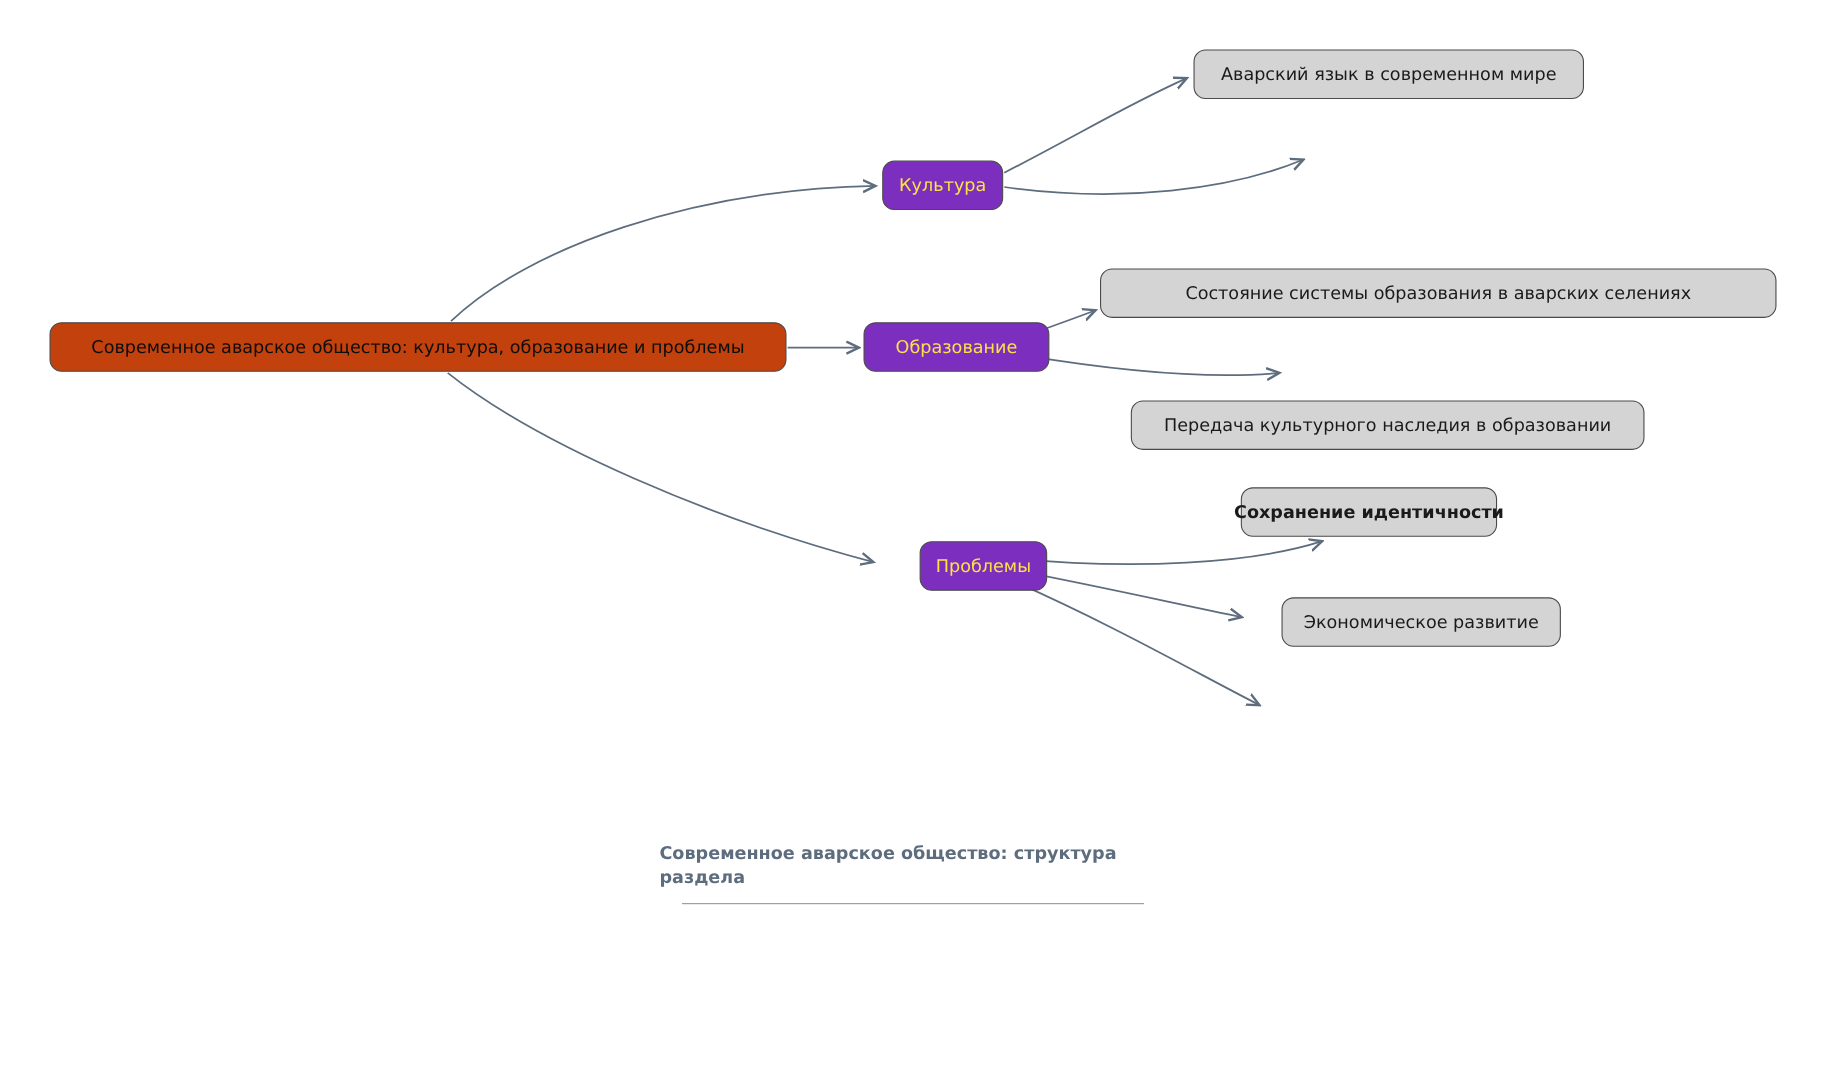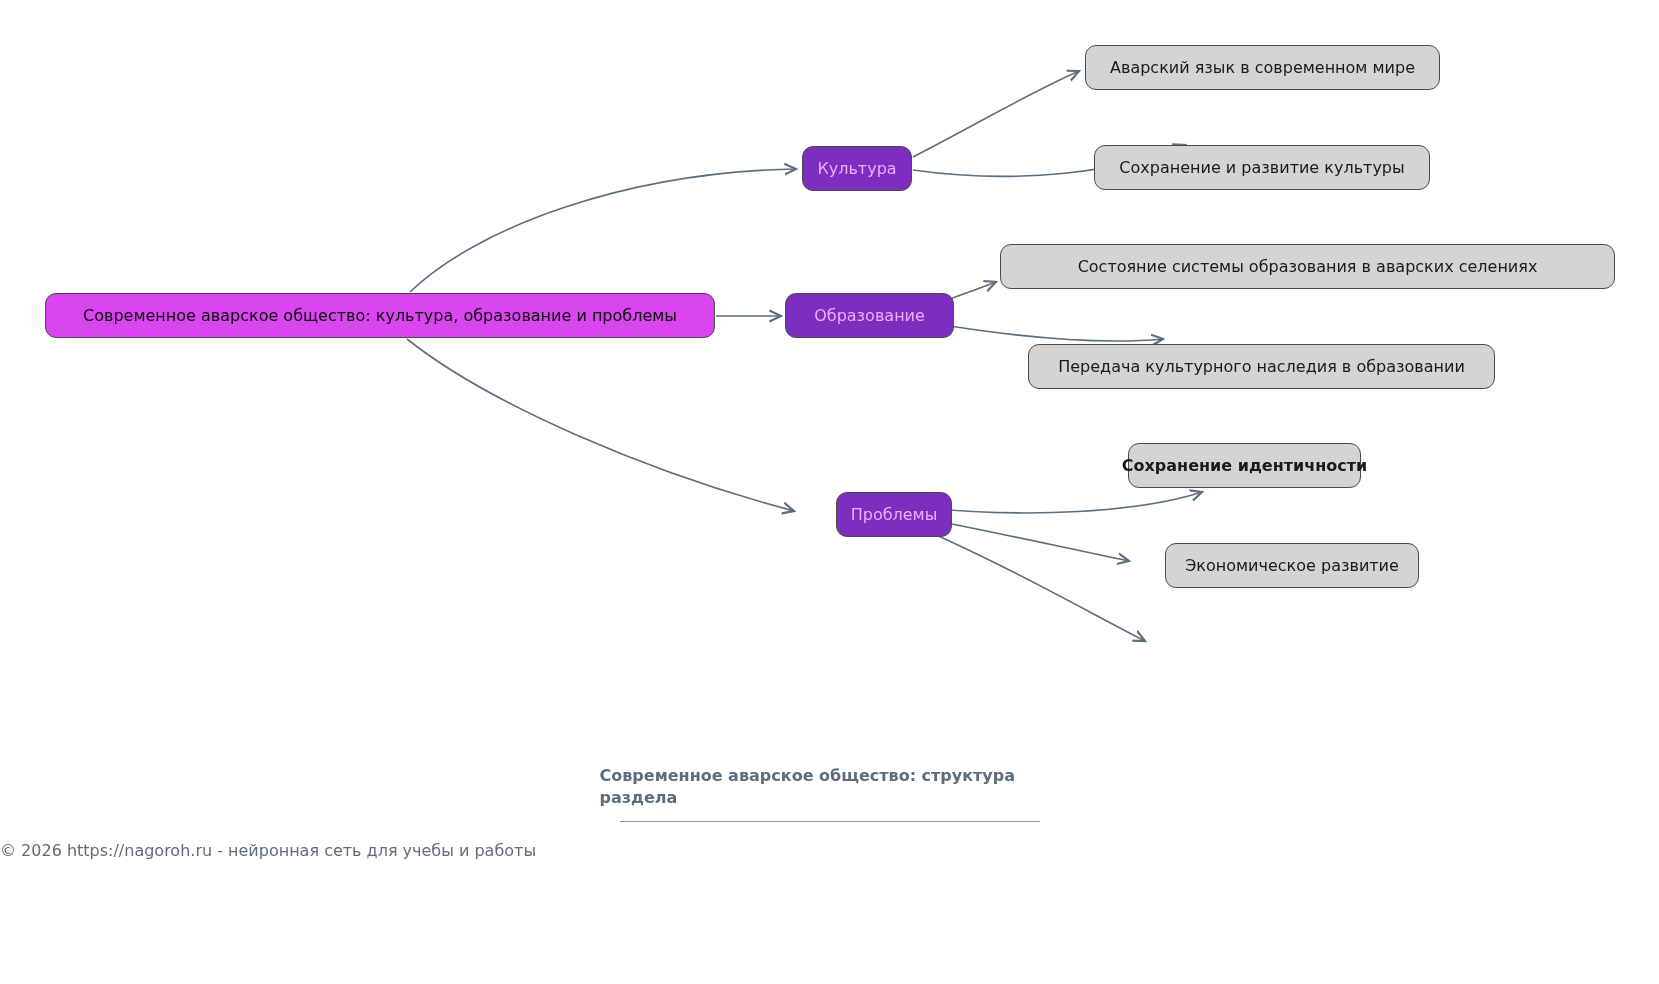--- a/index.html
+++ b/index.html
@@ -29,26 +29,26 @@
     align-items: center;
     justify-content: center;
     border: 1.6px solid #4a4a4a;
     border-radius: 11px;
     font-size: 16px;
     white-space: nowrap;
     box-sizing: border-box;
     color: #111111;
   }
   .node.root {
-    background: #d946ef;
+    background: #c2410c;
     color: #0d0d0d;
   }
   .node.branch {
     background: #7c2fbe;
-    color: #f0abfc;
+    color: #fde047;
   }
   .node.leaf {
     background: #d4d4d4;
     color: #1a1a1a;
   }
   .footer {
     position: absolute;
     left: 0;
     right: 0;
     top: 765px;
@@ -100,30 +100,28 @@
   <div class="node root" style="left:45px; top:293px; width:670px;">Современное аварское общество: культура, образование и проблемы</div>
 
   <div class="node branch" style="left:802px; top:146px; width:110px;">Культура</div>
 
   <div class="node branch" style="left:785px; top:293px; width:169px;">Образование</div>
 
   <div class="node branch" style="left:836px; top:492px; width:116px;">Проблемы</div>
 
   <div class="node leaf" style="left:1085px; top:45px; width:355px;">Аварский язык в современном мире</div>
 
-  <div class="node leaf" style="left:1094px; top:145px; width:336px;">Сохранение и развитие культуры</div>
 
   <div class="node leaf" style="left:1000px; top:244px; width:615px;">Состояние системы образования в аварских селениях</div>
 
-  <div class="node leaf" style="left:1028px; top:344px; width:467px;">Передача культурного наследия в образовании</div>
+  <div class="node leaf" style="left:1028px; top:364px; width:467px;">Передача культурного наследия в образовании</div>
 
   <div class="node leaf" style="left:1128px; top:443px; width:233px;font-weight:bold;">Сохранение идентичности</div>
 
   <div class="node leaf" style="left:1135px; top:543px; width:254px;margin-left:30px;">Экономическое развитие</div>
 
 
   <div class="footer">
     <div class="footer-title">Современное аварское общество: структура раздела</div>
     <div class="footer-divider"></div>
-    <div class="footer-copyright">© 2026 https://nagoroh.ru - нейронная сеть для учебы и работы</div>
   </div>
 
 </div>
 
 </body></html>

